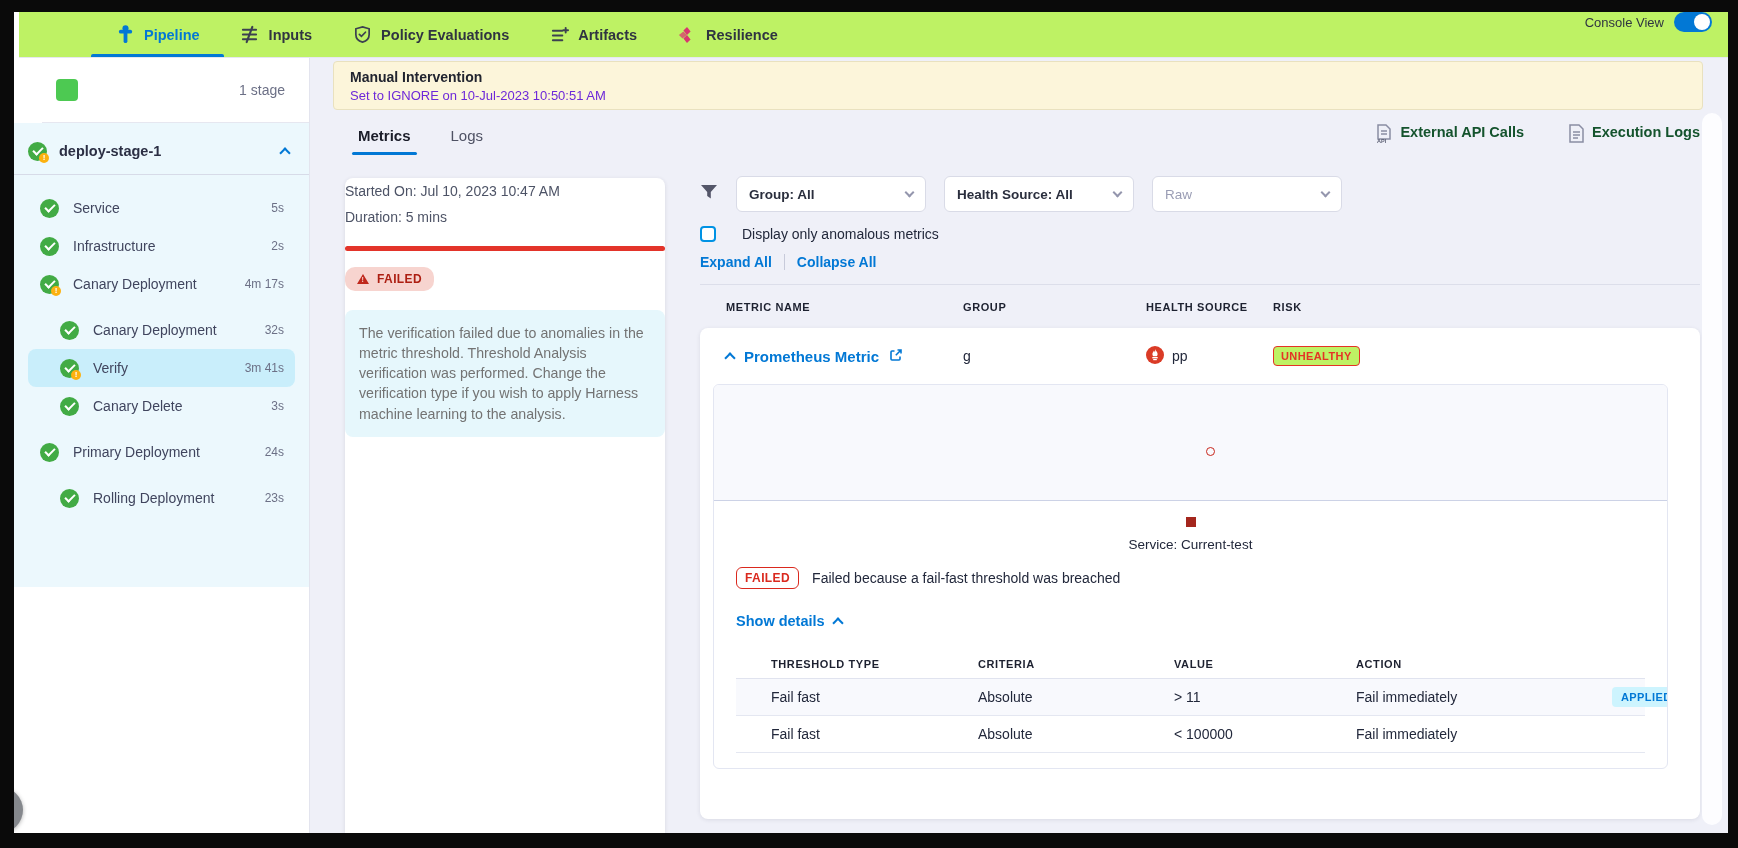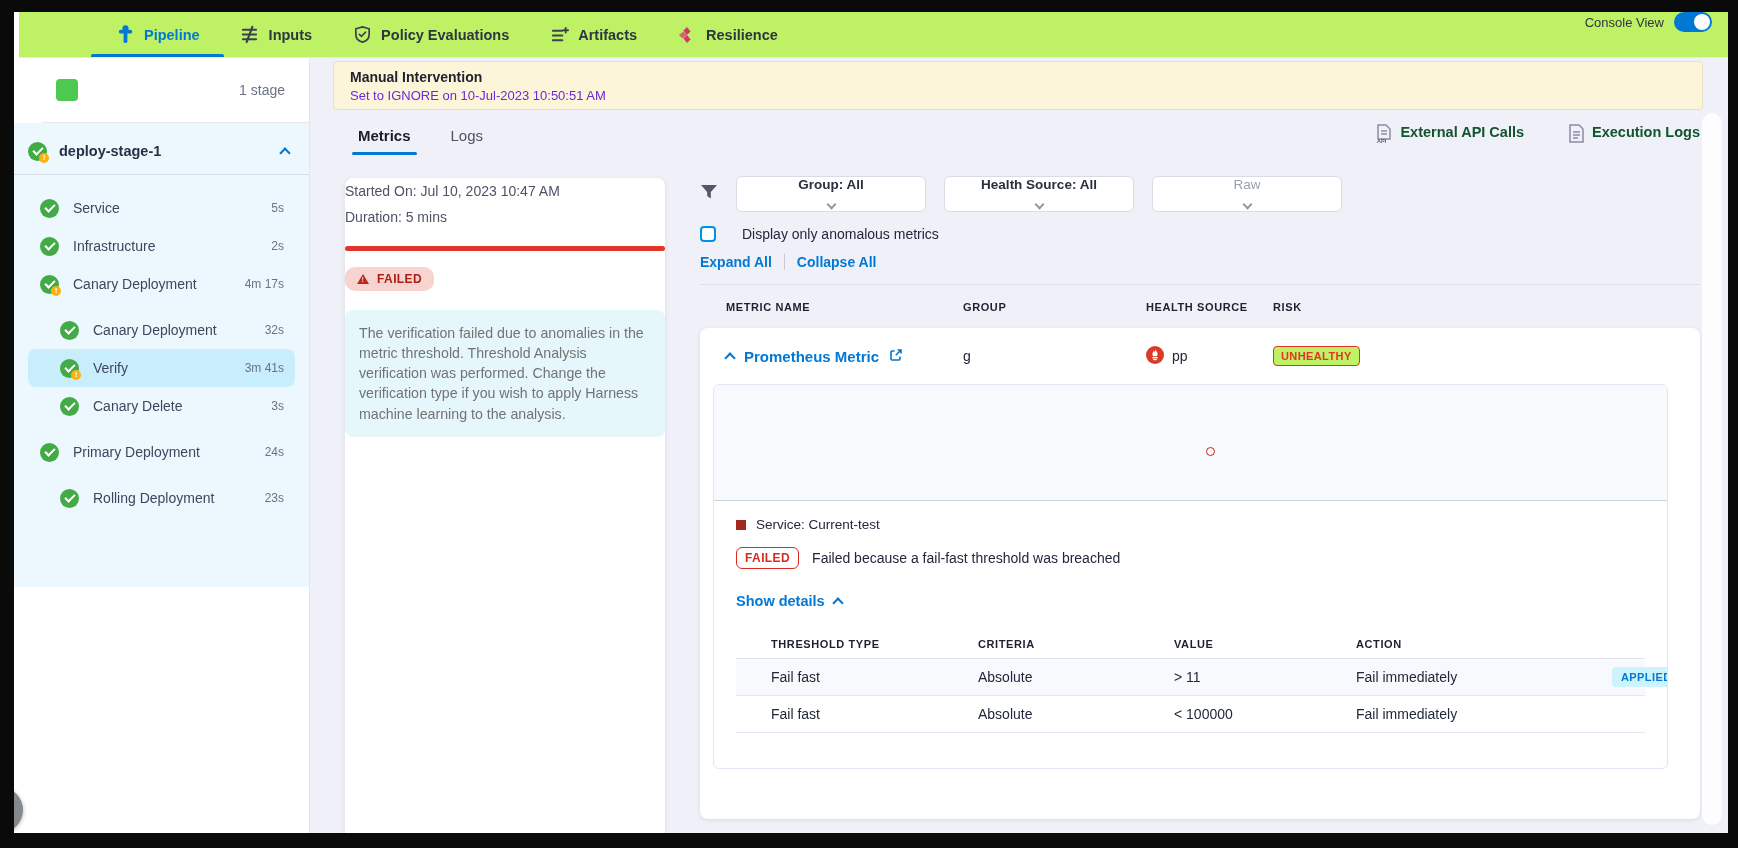--- a/index.html
+++ b/index.html
@@ -66,42 +66,42 @@
   .redbar{height:5px;border-radius:3px;background:#e3342a;margin-top:16px;}
   .failed-pill{display:inline-flex;align-items:center;gap:8px;margin-top:16px;background:#f7d4cf;color:#ad1f12;font-size:12px;font-weight:700;letter-spacing:.4px;border-radius:10px;padding:5px 12px;}
   .tri{position:relative;width:0;height:0;border-left:6px solid transparent;border-right:6px solid transparent;border-bottom:10px solid #c0281c;}
   .tri::after{content:"!";position:absolute;left:-1.5px;top:2px;color:#f7d4cf;font-size:7px;font-weight:bold;}
   .infobox{margin-top:19px;background:#e6f7fc;border-radius:8px;padding:13px 14px;font-size:14.2px;line-height:1.42;color:#737373;}
 
   
   .right-col{position:absolute;left:390px;top:118px;width:1000px;}
   .filters{display:flex;align-items:center;gap:18px;}
   .funnel{flex:none;margin-right:0;}
-  .dd{width:190px;height:36px;background:#fff;border:1px solid #d9dbe7;border-radius:6px;display:flex;align-items:center;justify-content:space-between;padding:0 12px;font-size:13.5px;font-weight:600;color:#2a2e3d;cursor:pointer;flex-direction:column;}
+  .dd{width:190px;height:36px;background:#fff;border:1px solid #d9dbe7;border-radius:6px;display:flex;align-items:center;justify-content:space-between;padding:0 12px;font-size:13.5px;font-weight:600;color:#2a2e3d;cursor:pointer;}
   .dd .caret{width:7px;height:7px;color:#9496ad;}
   .dd.placeholder{font-weight:400;color:#9a9db4;}
   .chk-row{display:flex;align-items:center;gap:26px;margin-top:14px;font-size:14px;color:#22283b;cursor:pointer;}
   .chk{width:16px;height:16px;border:2px solid #0092e4;border-radius:4px;background:#fff;}
   .exp-row{display:flex;align-items:center;gap:12px;margin-top:12px;font-size:14px;font-weight:600;color:#0278d5;}
   .exp-row a{cursor:pointer;}
   .vd{width:1px;height:16px;background:#c7cada;}
   .hr{height:1px;background:#dcdeea;margin-top:14px;}
   .grid4{display:grid;grid-template-columns:237px 183px 127px 1fr;align-items:center;padding-left:26px;}
   .mt-head{margin-top:16px;font-size:11px;font-weight:700;letter-spacing:.6px;color:#1d2130;}
   .metric-card{margin-top:15px;background:#fff;border-radius:8px;box-shadow:0 1px 4px rgba(40,41,61,.10);height:491px;padding-top:6px;}
   .metric-row{height:44px;}
   .mname{display:flex;align-items:center;gap:10px;font-size:15px;font-weight:600;color:#0278d5;cursor:pointer;}
   .mval{font-size:14px;color:#22283b;}
   .hs-cell{display:flex;align-items:center;gap:8px;font-size:14px;color:#22283b;}
   .badge-unhealthy{display:inline-block;border:1.5px solid #e43326;color:#e43326;background:#bef264;font-size:11px;font-weight:700;letter-spacing:.4px;padding:3px 7px;border-radius:4px;}
   .details{margin:6px 32px 0 13px;height:385px;border:1px solid #e3e6f2;border-radius:6px;background:#fff;overflow:hidden;}
   .chartzone{position:relative;height:116px;background:#f8f9fd;border-bottom:1px solid #ccd2e6;}
   .pt{position:absolute;left:51.6%;top:54%;width:9px;height:9px;border:1.6px solid #c8271c;border-radius:50%;background:transparent;}
   .det-body{padding:16px 22px;}
-  .legend{display:flex;align-items:center;gap:10px;font-size:13.5px;color:#22283b;}
+  .legend{display:flex;align-items:center;gap:10px;font-size:13.5px;color:#22283b;flex-direction:column;}
   .legend .sq{width:10px;height:10px;background:#a4261d;}
   .failline{display:flex;align-items:center;gap:13px;margin-top:15px;font-size:14px;color:#22283b;}
   .badge-failed{display:inline-block;border:1.5px solid #da291e;color:#da291e;font-size:12px;font-weight:700;letter-spacing:.4px;padding:3px 8px;border-radius:6px;}
   .showdet{display:inline-flex;align-items:center;gap:9px;margin-top:24px;font-size:14.5px;font-weight:600;color:#0278d5;cursor:pointer;}
   .tt{margin-top:19px;}
   .ttrow{display:grid;grid-template-columns:207px 196px 182px 256px 1fr;align-items:center;padding-left:35px;padding-right:8px;}
   .tt-head{height:30px;font-size:11px;font-weight:700;letter-spacing:.6px;color:#1d2130;border-bottom:1px solid #e0e3ef;}
   .tt-r{height:37px;font-size:14px;color:#22283b;border-bottom:1px solid #e4e7f1;}
   .tt-r.alt{background:#f8f9fd;}
   .badge-applied{display:inline-block;background:#cdf4fe;color:#0278d5;font-size:11px;font-weight:700;letter-spacing:.4px;padding:4px 9px;border-radius:4px;}

